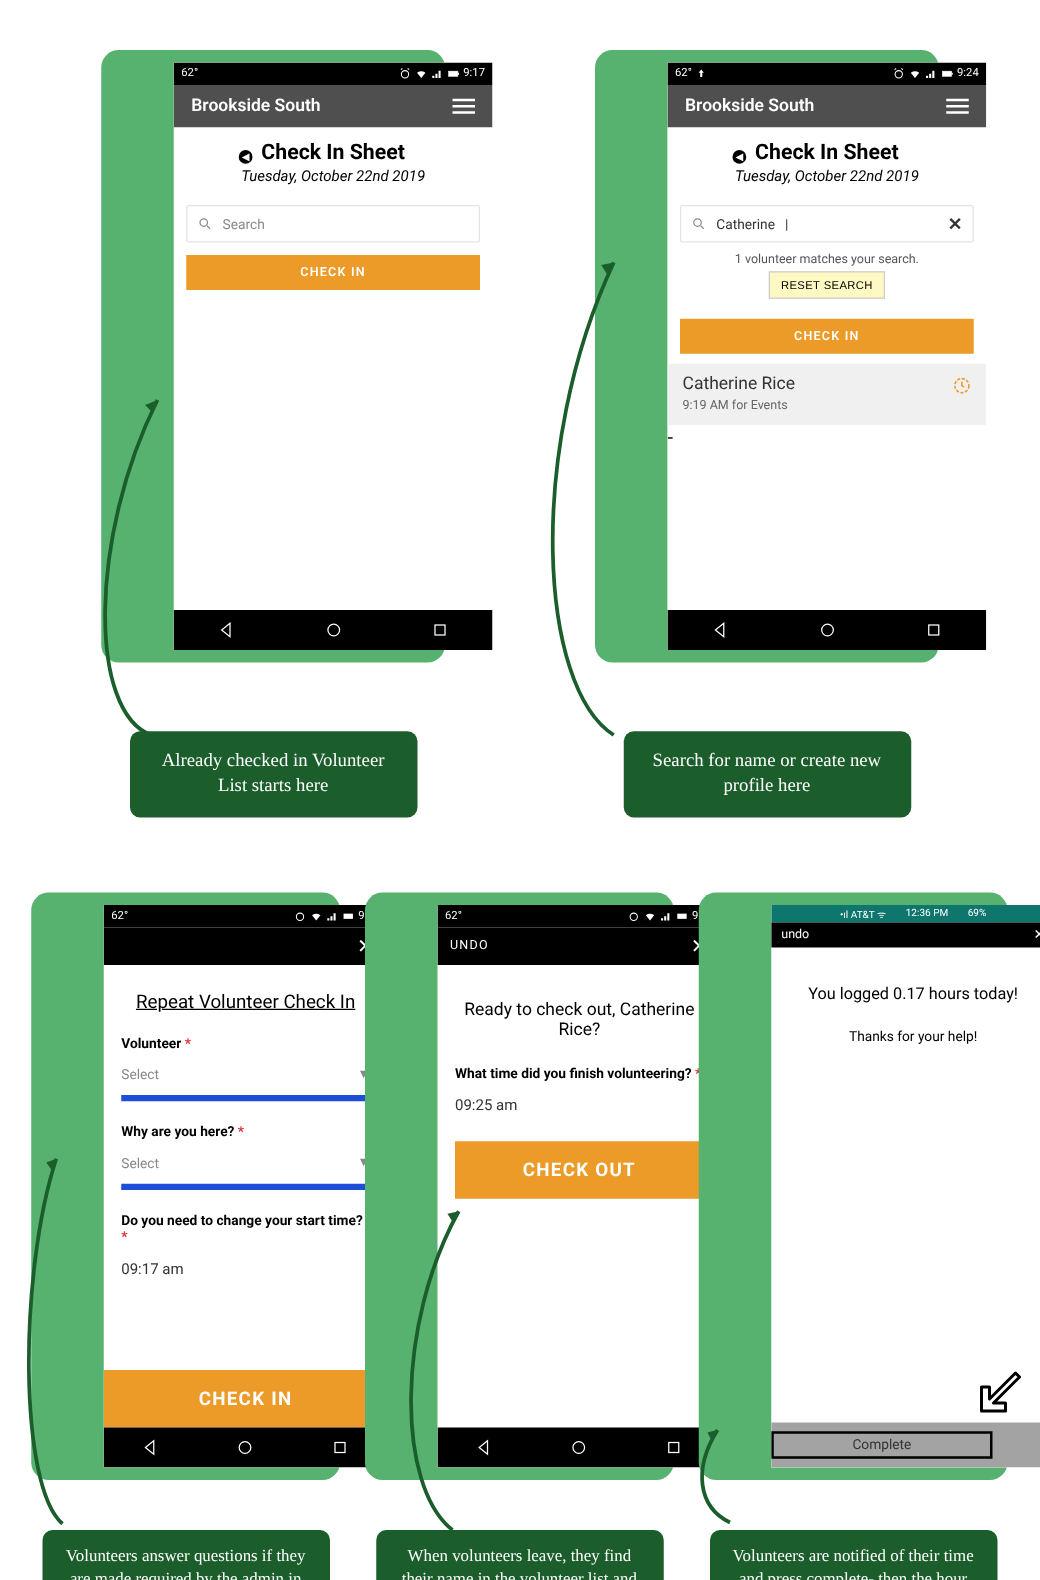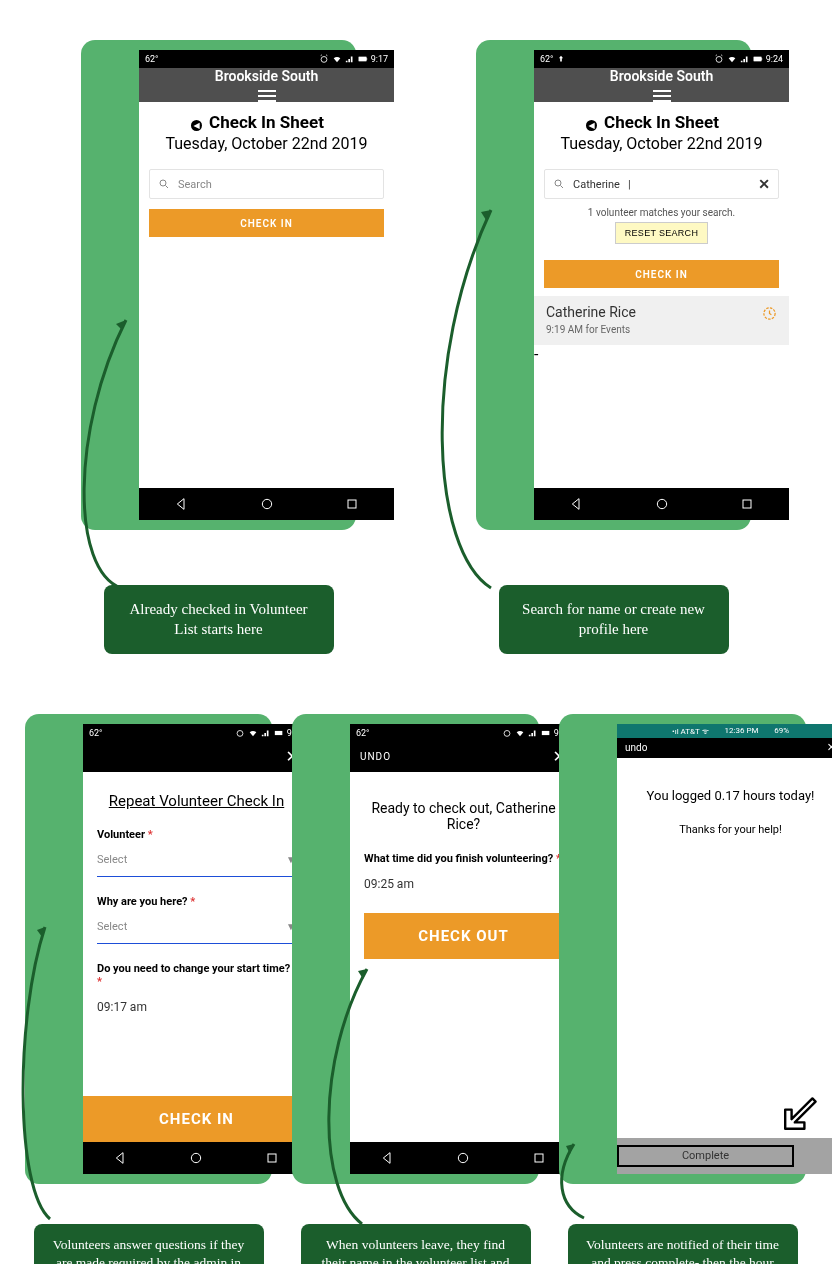--- a/index.html
+++ b/index.html
@@ -48,28 +48,27 @@
   .appbar {
     background: #4f4f4f;
     color: #fff;
     height: 34px;
     display: flex;
     align-items: center;
     justify-content: space-between;
     padding: 0 14px;
     font-size: 14px;
     font-weight: 600;
-    flex-direction: column;
   }
   .hamburger { width: 18px; display:flex; flex-direction:column; gap:3px;}
   .hamburger span{height:2px;background:#fff;}
   .content { flex: 1; background: #fff; display:flex; flex-direction:column;}
   .title-block { text-align: center; padding: 10px 0 6px; position:relative;}
   .title-block h1 { font-size: 17px; font-weight: 700; }
-  .title-block .date { font-size: 16px; margin-top: 2px; }
+  .title-block .date { font-size: 12px; margin-top: 2px; font-style: italic; }
   .title-block .arrow-left {
     position: absolute; left: 52px; top: 18px;
     width:11px;height:11px;border-radius:50%;background:#000;
     display:flex;align-items:center;justify-content:center;color:#fff;font-size:8px;
   }
   .searchbar {
     margin: 10px 10px 0; height: 30px;
     border: 1px solid #e3e3e3; border-radius: 2px;
     display: flex; align-items: center; padding: 0 8px; gap: 8px;
     font-size: 11px; color: #888;
@@ -106,21 +105,21 @@
     padding:0 10px;font-size:10px;letter-spacing:1px;
   }
   .modal-header .x{margin-left:auto;font-size:16px;font-weight:300;}
   .form-area{padding:14px 14px 0;flex:1;overflow:hidden;}
   .q-title{text-align:center;font-size:15px;font-weight:400;margin:6px 0 18px;text-decoration:underline;}
   .checkout-title{text-align:center;font-size:14px;margin:14px 4px 20px;}
   .field-label{font-size:11px;font-weight:700;margin-bottom:12px;}
   .req{color:#d33;}
   .dropdown{
     display:flex;align-items:center;justify-content:space-between;
-    font-size:11px;color:#888;padding-bottom:10px;border-bottom:1px solid #1d4ed8;
+    font-size:11px;color:#888;padding-bottom:10px;border-bottom:5px solid #1d4ed8;
     margin-bottom:18px;
   }
   .dropdown .caret{color:#888;font-size:10px;}
   .time-input{font-size:12px;color:#333;margin-bottom:16px;}
   .big-action{
     background:#ec9a28;color:#fff;height:46px;display:flex;align-items:center;
     justify-content:center;font-size:15px;font-weight:700;letter-spacing:1px;
   }
   .big-action.abs{position:absolute;left:0;right:0;bottom:32px;}
   

